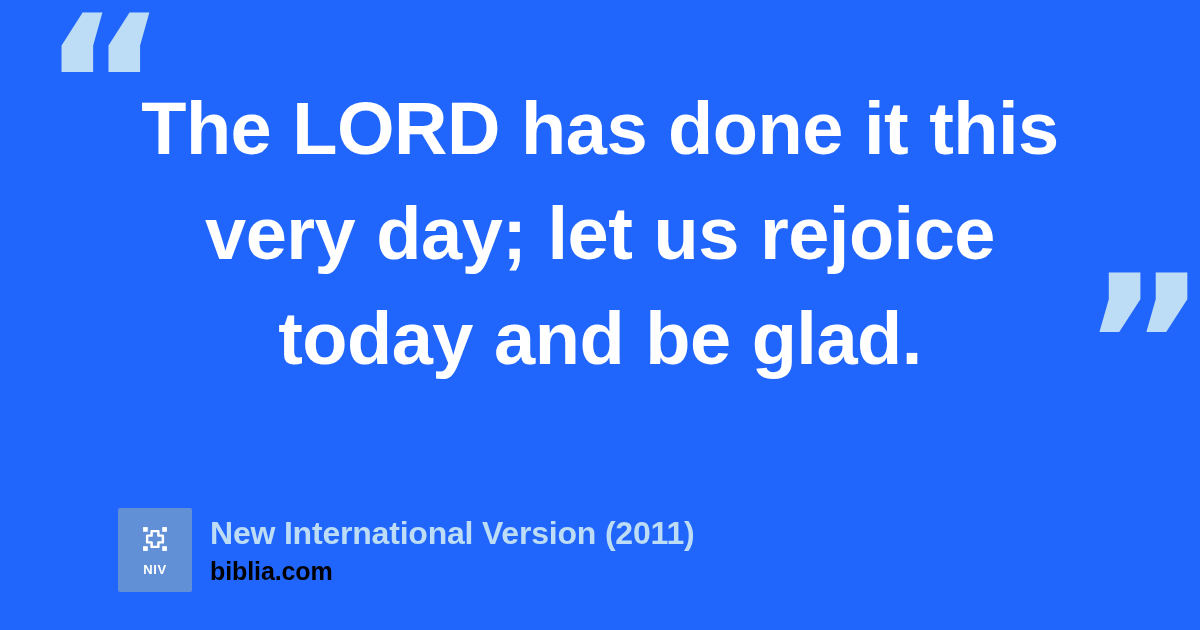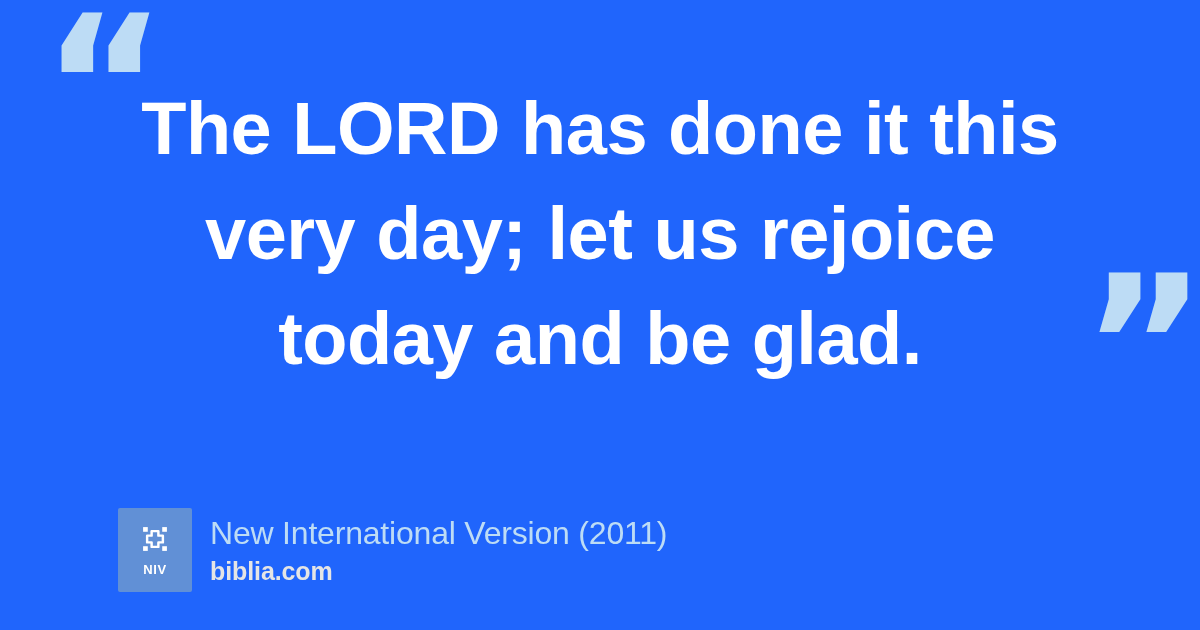--- a/index.html
+++ b/index.html
@@ -101,30 +101,30 @@
   }
 
   .footer-text {
     display: flex;
     flex-direction: column;
     padding-top: 6px;
   }
   .version-name {
     color: #bddcf5;
     font-family: "Liberation Sans", sans-serif;
-    font-weight: 400;
+    font-weight: 700;
     font-size: 32px;
     line-height: 38px;
     letter-spacing: -0.2px;
     white-space: nowrap;
     text-align: center;
   }
   .site-url {
     margin-top: 4px;
-    color: #e5e5e5;
+    color: #000000;
     font-family: "Liberation Sans", sans-serif;
     font-weight: 700;
     font-size: 25px;
     line-height: 30px;
     letter-spacing: -0.1px;
     white-space: nowrap;
   }
 </style>
 </head>
 <body>

